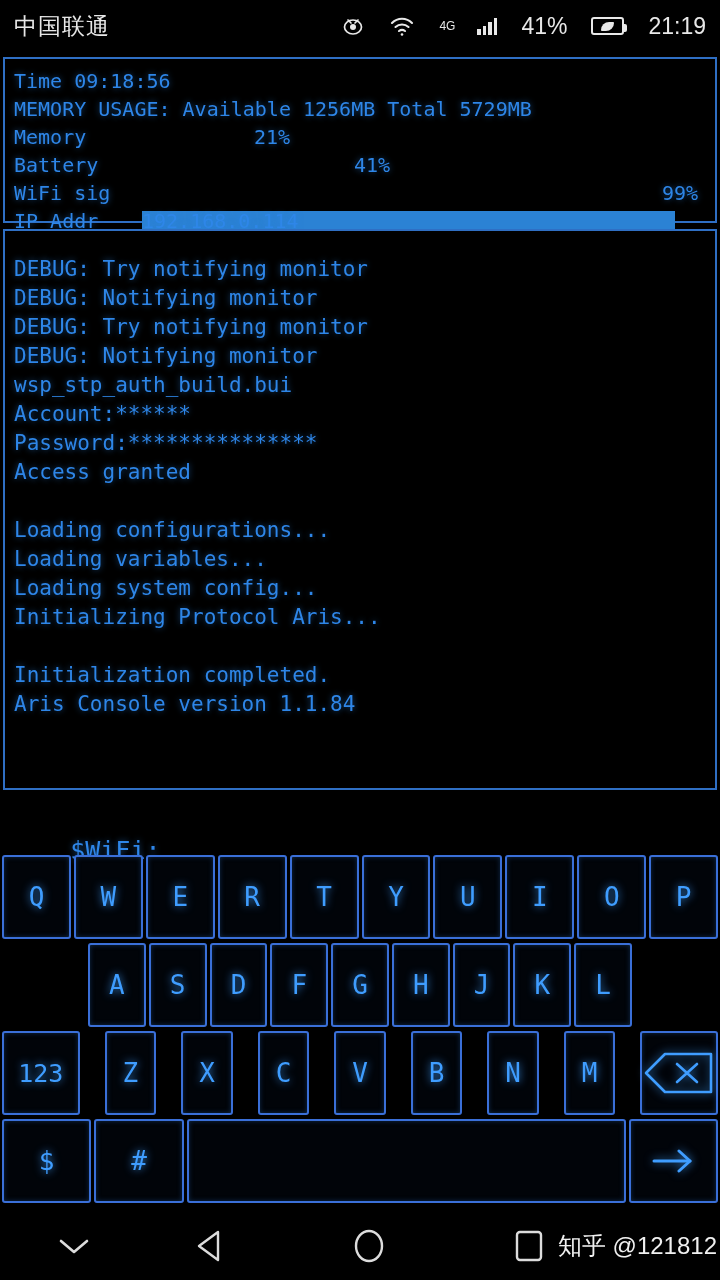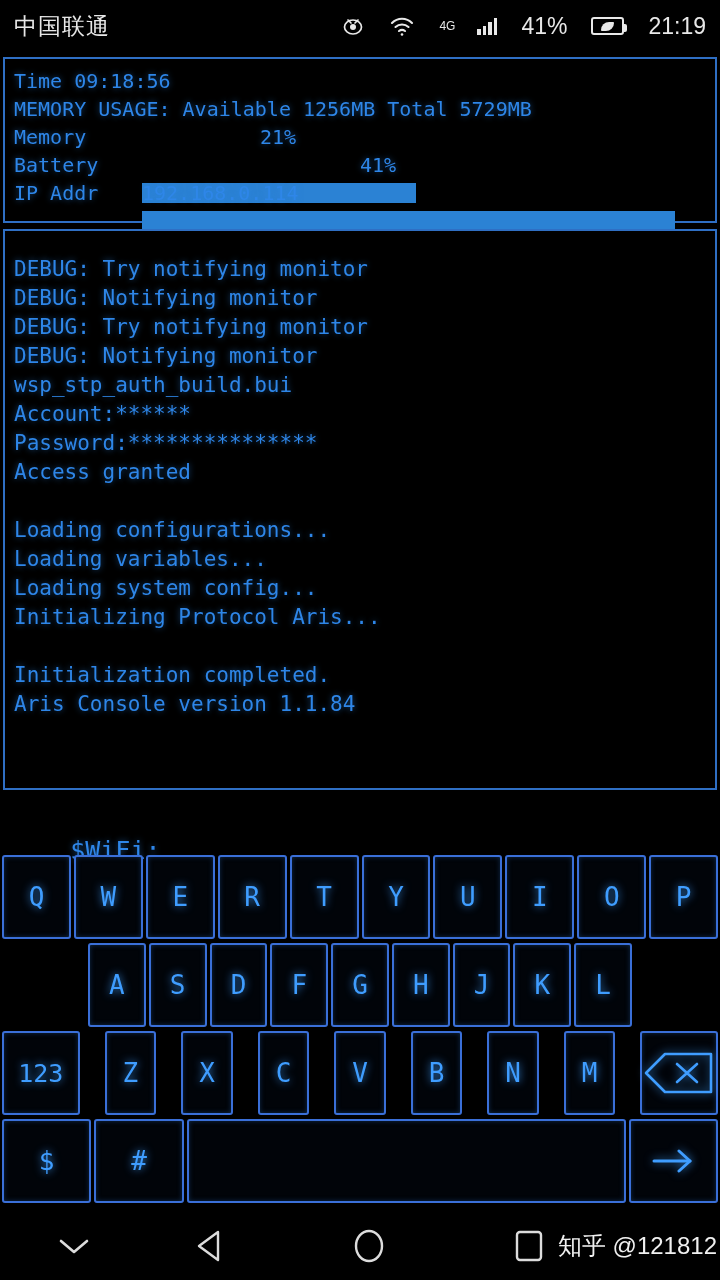--- a/index.html
+++ b/index.html
@@ -48,21 +48,21 @@
     color:#2e86e8; font-size:21px; line-height:29px;
     text-shadow:0 0 6px rgba(46,134,232,.55);
     white-space:pre;
   }
   #sys-panel .mono { font-size:20px; line-height:28px; }
 
   .stat-row { display:flex; align-items:center; height:28px; }
   .stat-label { width:128px; flex:none; }
   .bar-track { height:20px; background:#000; }
   .bar-fill { height:20px; background:#2b82d4; }
-  .bar-pct { margin-left:15px; }
+  .bar-pct { margin-left:9px; }
 
   .log-line { min-height:29px; }
   .blank-line { height:29px; }
 
   
   #prompt {
     position:absolute; left:10px; top:800px;
     font-size:25px; line-height:34px;
   }
 
@@ -152,20 +152,27 @@
     </div>
 
     <div class="mono stat-row">
       <span class="stat-label">Battery</span>
       <span class="bar-track" style="width:533px">
         <span class="bar-fill" id="bar-batt" style="display: block; width: 533px; background: rgb(43, 130, 212);"></span>
       </span>
       <span class="bar-pct" style="position:absolute;left:340px">41%</span>
     </div>
 
+    <div class="mono stat-row">
+      <span class="stat-label">WiFi sig</span>
+      <span class="bar-track" style="width:533px">
+        <span class="bar-fill" id="bar-wifi" style="display: block; width: 527.67px; background: rgb(43, 130, 212);"></span>
+      </span>
+      <span class="bar-pct" style="position:absolute;left:648px">99%</span>
+    </div>
 
     <div class="mono stat-row">
       <span class="stat-label">IP Addr</span>
       <span>192.168.0.114</span>
     </div>
   </div>
 
   <div class="panel" id="console-panel">
     <div id="console-lines">
         <div class="mono log-line">DEBUG: Try notifying monitor</div>

